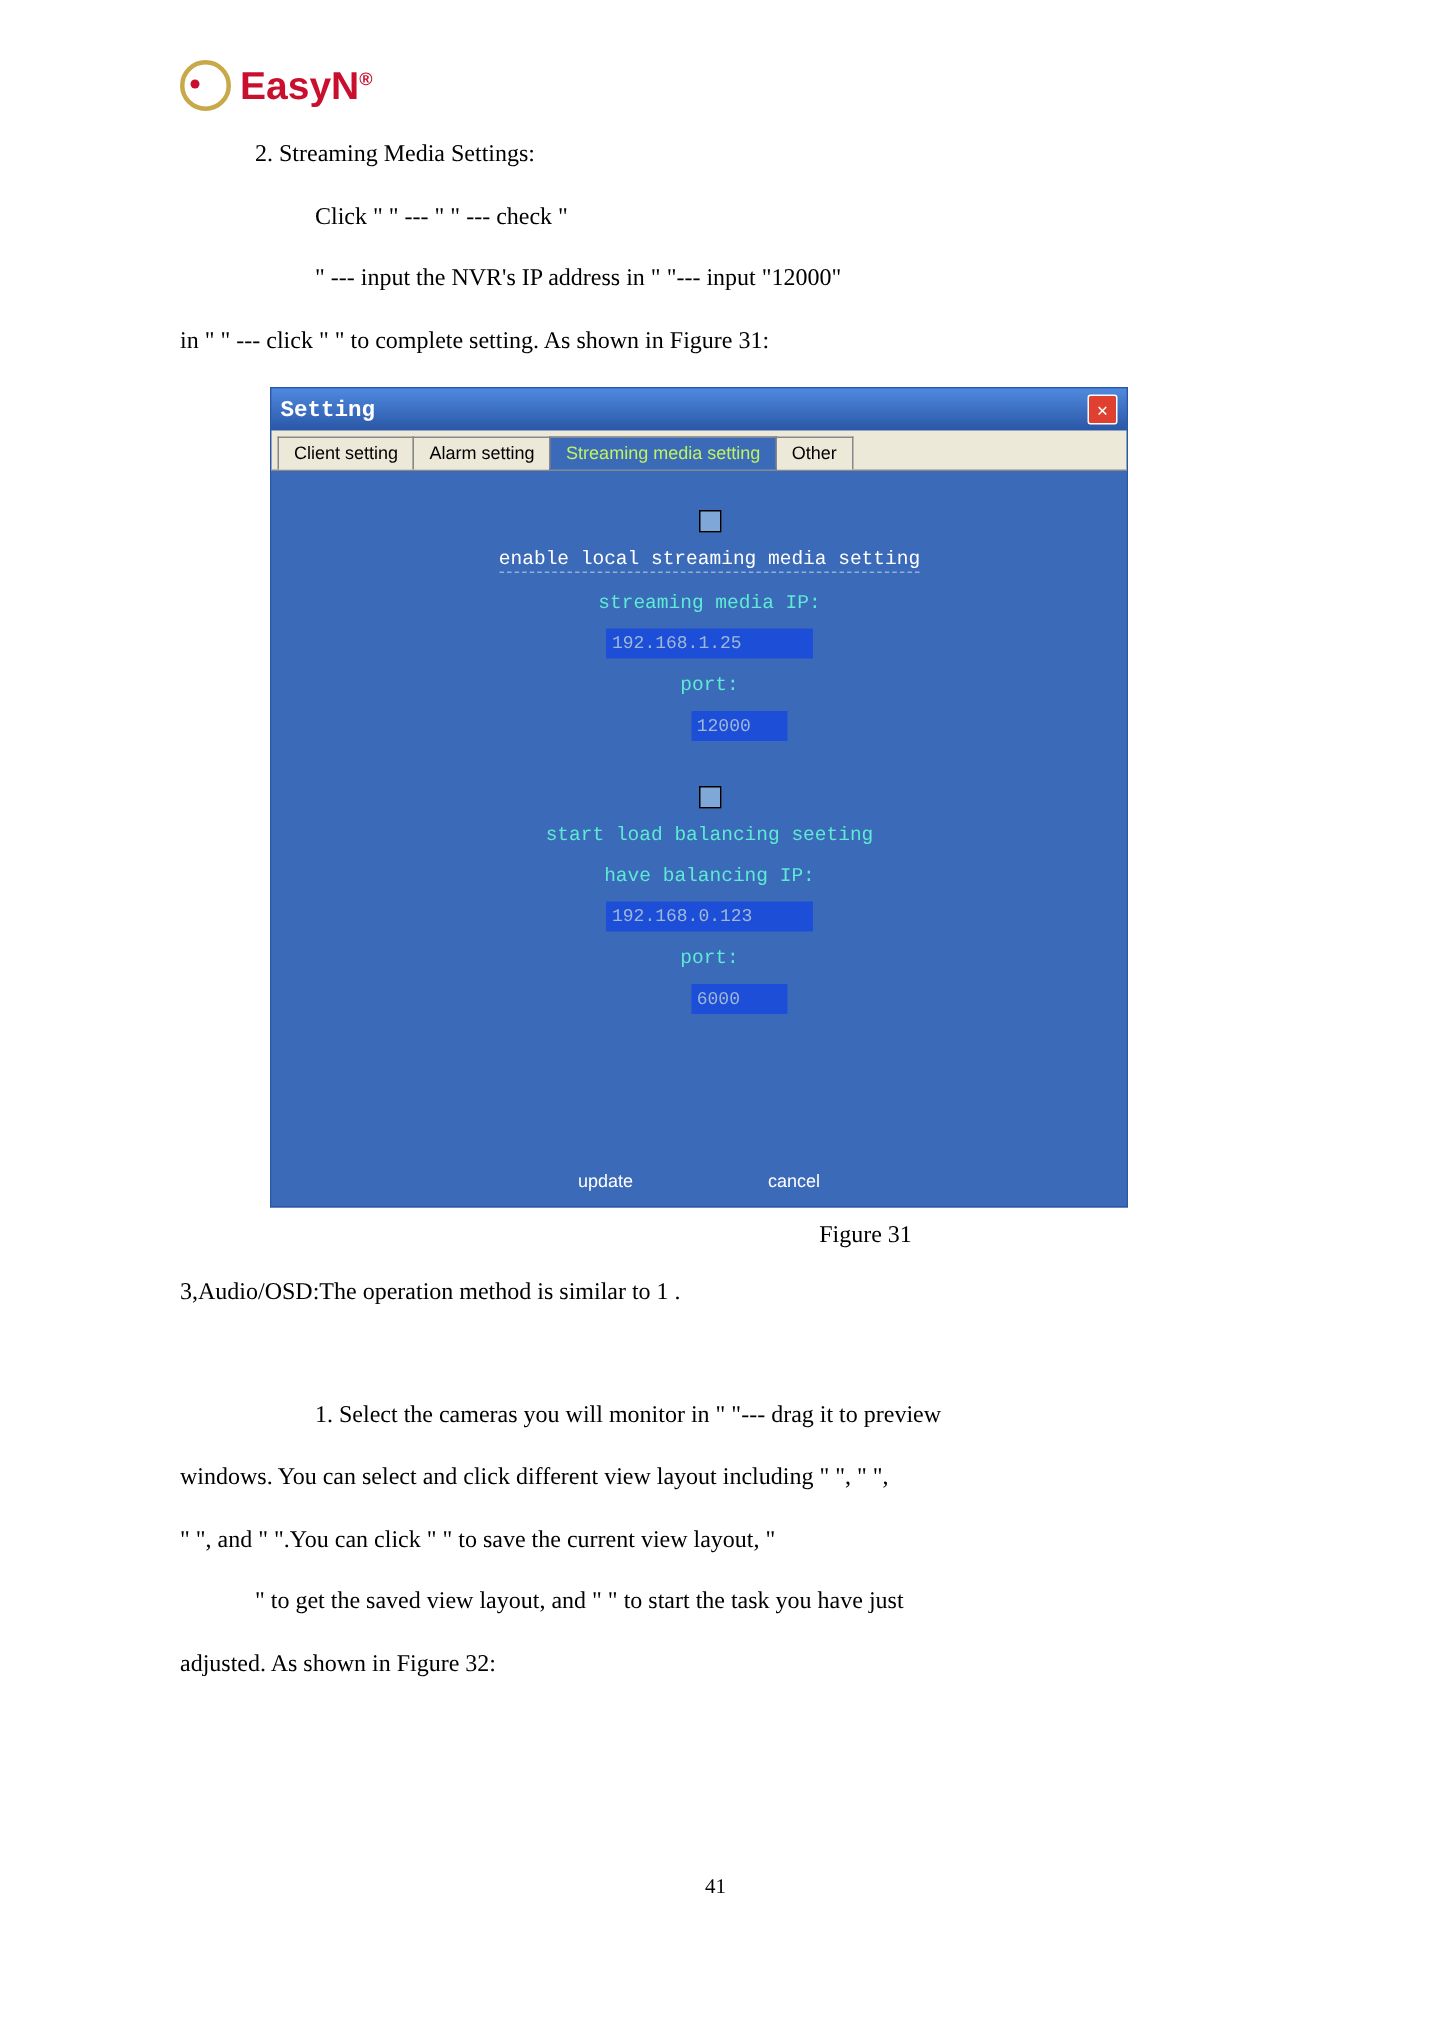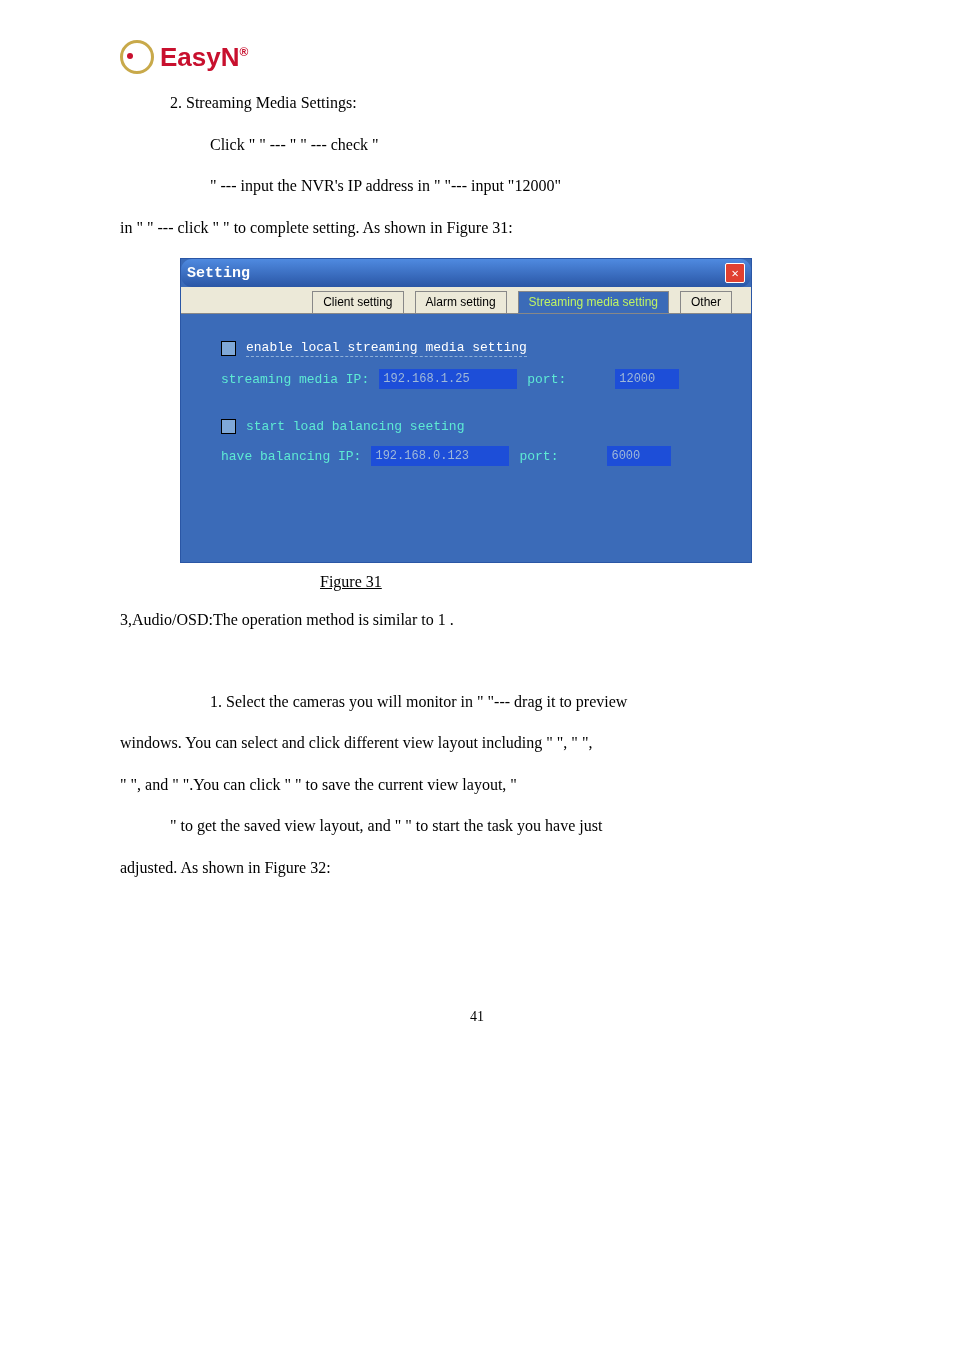--- a/index.html
+++ b/index.html
@@ -71,42 +71,40 @@
     height: 28px;
     background: linear-gradient(#4f8ae0, #2a56a5);
     display: flex;
     align-items: center;
     padding: 0 6px;
     color: #fff;
     font-family: "Courier New", monospace;
     font-weight: bold;
     font-size: 15px;
     justify-content: space-between;
-    border-radius: 11px;
   }
   .close-x {
     width: 18px;
     height: 18px;
     background: #e04030;
     border: 1px solid #fff;
     color: #fff;
     font-weight: bold;
     display: flex;
     align-items: center;
     justify-content: center;
     font-size: 12px;
     border-radius: 2px;
   }
   .tabbar {
     background: #ece9d8;
-    padding: 4px 20px 0 4px;
-    display: flex;
-    gap: 12px;
+    padding: 4px 8px 0 4px;
+    display: flex;
+    gap: 0;
     border-bottom: 1px solid #888;
-    justify-content: flex-end;
   }
   .tab {
     padding: 3px 10px;
     border: 1px solid #888;
     border-bottom: none;
     background: #ece9d8;
     font-size: 12px;
     margin-right: -1px;
   }
   .tab.active {
@@ -121,20 +119,21 @@
     padding: 26px 26px 14px 40px;
     color: #fff;
     font-family: "SimSun", "Courier New", monospace;
     font-size: 13px;
   }
   .cfg-row {
     display: flex;
     align-items: center;
     gap: 10px;
     margin-bottom: 12px;
+    flex-direction: column;
   }
   .chk {
     width: 13px;
     height: 13px;
     background: #7fa8d8;
     border: 1px solid #000;
   }
   .dotted {
     border-bottom: 1px dashed #8fb0d8;
     padding-bottom: 1px;
@@ -157,24 +156,24 @@
     gap: 90px;
     padding: 8px 0 10px 0;
     background: #3b6bb8;
   }
   .dlg-btn {
     color: #fff;
     font-size: 12px;
     font-family: Tahoma, Arial, sans-serif;
   }
   .fig-caption {
+    text-align: center;
     font-size: 16px;
     padding: 6px 0 4px 200px;
     line-height: 1.6;
-    text-decoration: underline;
   }
   .page-num {
     text-align: center;
     font-size: 14px;
     margin-top: 120px;
   }
 </style>
 </head>
 <body>
 
@@ -221,20 +220,24 @@
           <div class="chk"></div>
           <span class="lbl">start load balancing seeting</span>
         </div>
         <div class="cfg-row">
           <span class="lbl">have balancing IP:</span>
           <input class="ipbox" value="192.168.0.123" style="">
           <span class="lbl">port:</span>
           <input class="ipbox small" value="6000" style="">
         </div>
         <div style="height:70px"></div>
+      </div>
+      <div class="btnrow">
+        <span class="dlg-btn">update</span>
+        <span class="dlg-btn">cancel</span>
       </div>
     </div>
   </div>
 
   <div class="fig-caption">Figure 31</div>
 
   <div class="content">
     <div>3,Audio/OSD:The operation method is similar to 1 .</div>
     <div style="height:40px"></div>
     <div class="indent2">1. Select the cameras you will monitor in "                       "--- drag it to preview</div>

